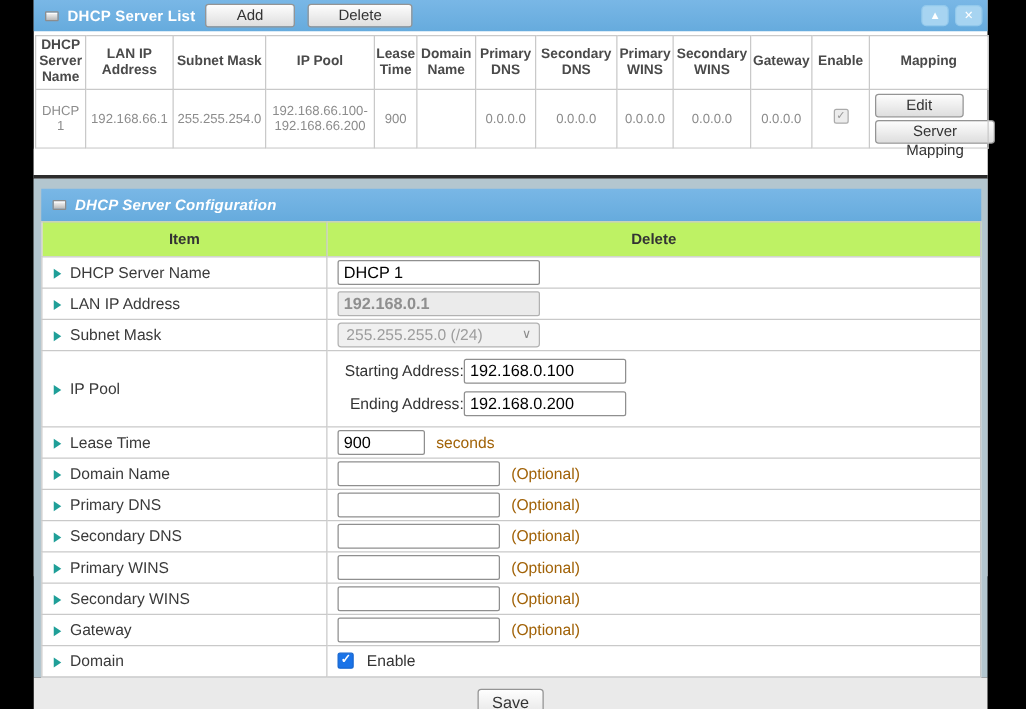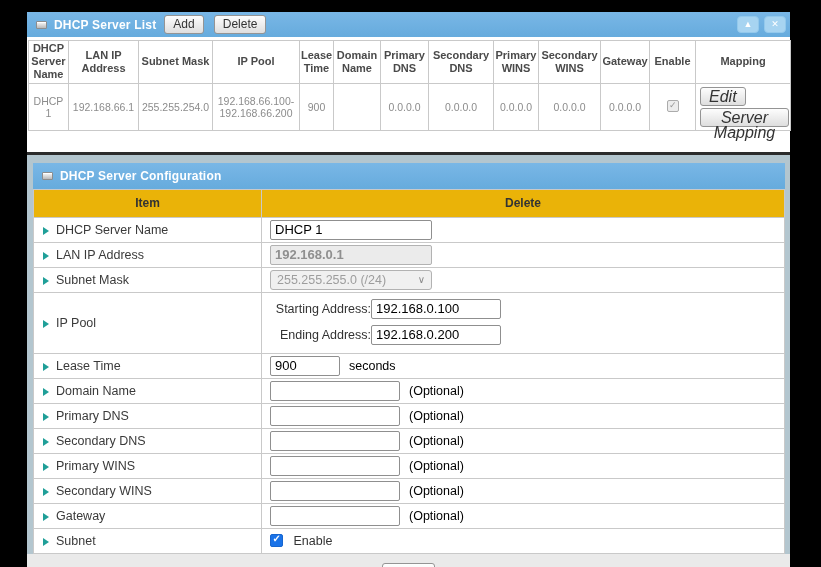--- a/index.html
+++ b/index.html
@@ -1,68 +1,68 @@
 <!DOCTYPE html>
 <html><head>
 <meta charset="utf-8">
 <style>
   * { box-sizing: border-box; margin: 0; padding: 0; }
   html,body { width:821px; height:567px; background:#000; overflow:hidden;
     font-family:"Liberation Sans","DejaVu Sans",sans-serif; }
-  .content { position:absolute; left:27px; top:12px; width:763px; height:461px; background:#fff; }
+  .content { position:absolute; left:27px; top:0; width:763px; height:461px; background:#fff; }
 
   
   .bluebar { height:25px; background:linear-gradient(#79b7e6,#66abdd); display:flex; align-items:center; padding-left:9px; }
   .bluebar .ptitle { color:#fff; font-weight:bold; font-size:12px; margin-left:7px; letter-spacing:.2px; }
   .picon { width:11px; height:8px; background:linear-gradient(#fbfbfb,#b9b9b9); border:1px solid #8d8d8d; border-radius:1px; box-shadow:inset 0 1px 0 #fff; }
 
   .btn { background:linear-gradient(#fdfdfd,#dedede); border:1px solid #949494; border-radius:3px;
-         color:#333; font-size:12px; font-family:inherit; padding:1px 8px; height:19px; line-height:15px; cursor:pointer; }
+         color:#333; font-size:12px; font-family:inherit; padding:1px 24px; height:19px; line-height:15px; cursor:pointer; }
   .bluebar .btn { margin-left:10px; }
   .bluebar .btn.first { margin-left:8px; }
 
   .corner-btns { margin-left:auto; display:flex; gap:5px; padding-right:4px; }
   .cbtn { width:22px; height:17px; border-radius:4px; background:#a7d4f1; border:1px solid #93c9ec;
           color:#fff; display:flex; align-items:center; justify-content:center; cursor:pointer; }
   .cbtn .glyph { font-size:9px; font-weight:bold; line-height:1; }
 
   
   table { border-collapse:collapse; }
   .list-table { table-layout:fixed; width:762px; margin:3px 0 0 1px; }
   .list-table th, .list-table td { border:1px solid #c9c9c9; text-align:center; vertical-align:middle; }
   .list-table th { font-size:11px; font-weight:bold; color:#4a4a4a; height:39px; line-height:1.2; padding:1px; background:#fff; }
   .list-table td { font-size:10.5px; color:#8c8c8c; height:46px; padding:1px; }
   .actions-cell { text-align:left !important; padding-left:4px !important; }
-  .actions-cell .btn { display:block; margin:2px 0; font-size:16px;font-style:italic; }
+  .actions-cell .btn { display:block; margin:2px 0; font-size:12px; }
 
   .gap { height:21px; background:#fff; }
   .darkline { height:3px; background:#2c2c2c; }
 
   
   .config-outer { background:#b3c6cf; padding:8px 5px 0 6px; }
-  .config-outer .bluebar { height:26px; }
+  .config-outer .bluebar { height:26px;font-style:italic; }
   .config-table { width:752px; background:#fff; }
   .config-table td, .config-table th { border:1px solid #c9c9c9; }
-  .config-table th { font-size:12px; font-weight:bold; color:#333; height:28px; text-align:center; background:#eab308; }
+  .config-table th { font-size:12px; font-weight:bold; color:#333; height:28px; text-align:center; background:#bef264; }
   .col-item { width:228px; }
   td.item { padding-left:9px; font-size:12.5px; color:#3a3a3a; height:25px; }
   td.set  { padding:2px 2px 2px 8px; font-size:12.5px; color:#333; }
   .arr { display:inline-block; width:0; height:0; border-top:4px solid transparent; border-bottom:4px solid transparent;
          border-left:6px solid #1f9f98; margin-right:7px; vertical-align:-1px; }
 
   input.txt { font-family:inherit; font-size:13px; color:#000; height:20px; border:1px solid #8f8f8f;
               border-radius:2px; padding:0 4px; background:#fff; }
   input.w160 { width:162px; }
   input.w130 { width:130px; }
   input.w70  { width:70px; }
   input.txt:disabled, input.txt.dis { background:#ebebeb; color:#8f8f8f; border-color:#b2b2b2;font-weight:bold; }
   .fselect { display:inline-flex; align-items:center; justify-content:space-between; width:162px; height:20px;
              background:#f0f0f0; border:1px solid #b2b2b2; border-radius:3px; color:#9d9d9d; font-size:12.5px; padding:0 6px; }
   .fselect .chev { color:#8a8a8a; font-size:10px; }
-  .suffix { margin-left:9px; color:#000000; font-size:12.5px;text-align:center; }
+  .suffix { margin-left:9px; color:#a16207; font-size:12.5px;text-align:center; }
   .pool-line { margin:4px 0 6px 0; display:flex; align-items:center; }
   .pool-label { display:inline-block; width:101px; font-size:12.5px; color:#333;text-align:right; }
 
   .cb-blue { appearance:none; -webkit-appearance:none; width:13px; height:13px; background:#1a73e8;
              border:1px solid #1766cf; border-radius:2px; position:relative; vertical-align:-2px; margin-right:7px; cursor:pointer; }
   .cb-blue::after { content:"✓"; position:absolute; left:1.5px; top:-1.5px; color:#fff; font-size:10px; font-weight:bold; }
   .cb-gray { appearance:none; -webkit-appearance:none; width:12px; height:12px; background:#ececec;
              border:1px solid #ababab; border-radius:2px; position:relative; }
   .cb-gray::after { content:"✓"; position:absolute; left:1.5px; top:-1px; color:#979797; font-size:9px; }
 
@@ -229,21 +229,21 @@
         <td class="item"><span class="arr"></span><span>Secondary WINS</span></td>
         <td class="set"><input class="txt w130" value="" style=""><span class="suffix">(Optional)</span></td>
       </tr>
 
       <tr>
         <td class="item"><span class="arr"></span><span>Gateway</span></td>
         <td class="set"><input class="txt w130" value="" style=""><span class="suffix">(Optional)</span></td>
       </tr>
 
       <tr>
-        <td class="item"><span class="arr"></span><span>Subnet</span></td>
+        <td class="item"><span class="arr"></span><span>Domain</span></td>
         <td class="set">
           <input type="checkbox" class="cb-blue" checked="" style="">
           <span>Enable</span>
         </td>
       </tr>
     </tbody>
       </table>
   </div>
 
   <div class="footer">

